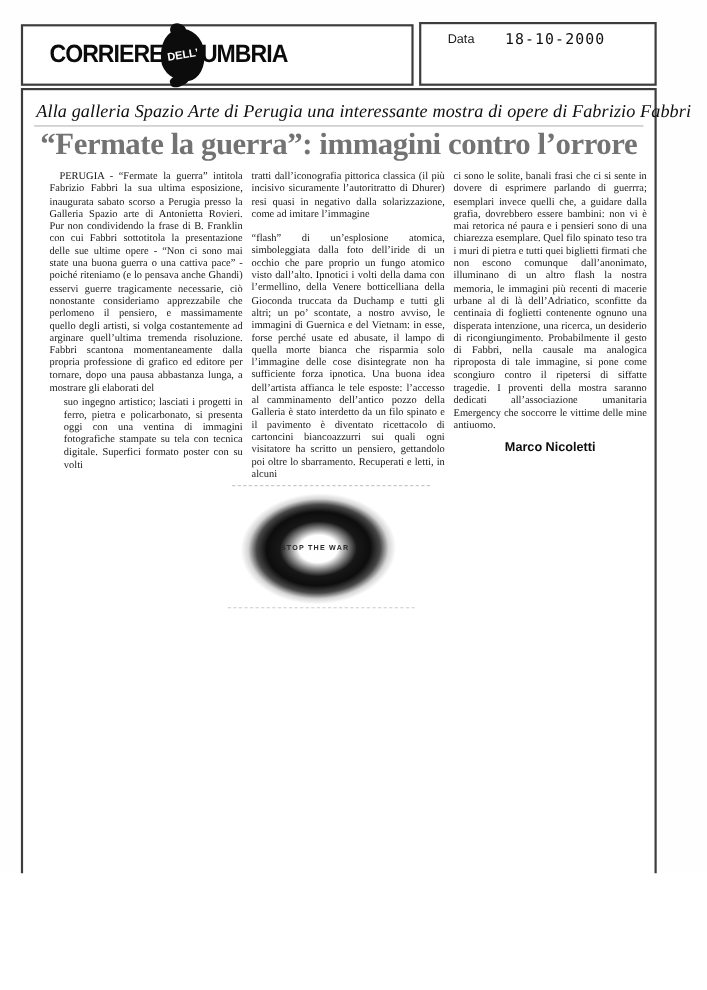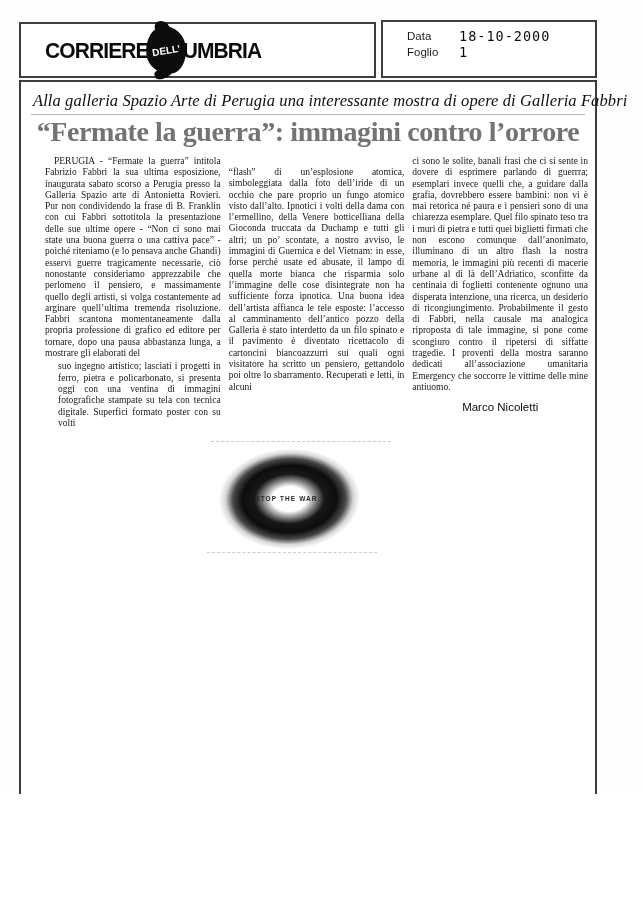--- a/index.html
+++ b/index.html
@@ -71,21 +71,21 @@
   .col {
     flex:1; font-size:9.5px; line-height:11.3px; text-align:justify;
     color:#161616; hyphens:auto;
   }
   .col p { margin:0; }
   .col p.indent { text-indent:9px;font-family:Liberation Serif, serif; }
   .col p.gap-sm { margin-top:2px;margin-left:13px; }
   .col p.gap-lg { margin-top:11px; }
   .byline {
     margin-top:9px; text-align:center;
-    font-family:"Liberation Sans", sans-serif; font-weight:normal;
+    font-family:"Liberation Sans", sans-serif; font-weight:bold;
     font-size:11.5px; color:#0c0c0c;
   }
   
   .artwork { position:absolute; left:194px; top:361px; width:152px; height:114px; }
   .artwork::before {
     content:""; position:absolute; left:-4px; right:-24px; top:-2px;
     border-top:1px dashed #c9c9c9;
   }
   .artwork::after {
     content:""; position:absolute; left:-8px; right:-10px; bottom:4px;
@@ -133,37 +133,34 @@
       </span>
       <span class="logo-word">UMBRIA</span>
     </div>
   </div>
 
   <div class="meta-box">
     <div class="meta-row">
       <span class="meta-label">Data</span>
       <span class="meta-value">18-10-2000</span>
     </div>
-    <div class="meta-row">
-      <span class="meta-label">Foglio</span>
-      <span class="meta-value">1</span>
-    </div>
   </div>
 
   <div class="main-box">
-    <div class="kicker">Alla galleria Spazio Arte di Perugia una interessante mostra di opere di Galleria Fabbri</div>
+    <div class="kicker">Alla galleria Spazio Arte di Perugia una interessante mostra di opere di Fabrizio Fabbri</div>
     <div class="kicker-rule"></div>
     <h1 class="headline">“Fermate la guerra”: immagini contro l’orrore</h1>
 
     <div class="columns">
       <div class="col">
         <p class="indent">PERUGIA - “Fermate la guerra” intitola Fabrizio Fabbri la sua ultima esposizione, inaugurata sabato scorso a Perugia presso la Galleria Spazio arte di Antonietta Rovieri. Pur non condividendo la frase di B. Franklin con cui Fabbri sottotitola la presentazione delle sue ultime opere - “Non ci sono mai state una buona guerra o una cattiva pace” - poiché riteniamo (e lo pensava anche Ghandi) esservi guerre tragicamente necessarie, ciò nonostante consideriamo apprezzabile che perlomeno il pensiero, e massimamente quello degli artisti, si volga costantemente ad arginare quell’ultima tremenda risoluzione. Fabbri scantona momentaneamente dalla propria professione di grafico ed editore per tornare, dopo una pausa abbastanza lunga, a mostrare gli elaborati del</p>
         <p class="gap-sm">suo ingegno artistico; lasciati i progetti in ferro, pietra e policarbonato, si presenta oggi con una ventina di immagini fotografiche stampate su tela con tecnica digitale. Superfici formato poster con su volti</p>
       </div>
       <div class="col">
+        <p>tratti dall’iconografia pittorica classica (il più incisivo sicuramente l’autoritratto di Dhurer) resi quasi in negativo dalla solarizzazione, come ad imitare l’immagine</p>
         <p class="gap-lg">“flash” di un’esplosione atomica, simboleggiata dalla foto dell’iride di un occhio che pare proprio un fungo atomico visto dall’alto. Ipnotici i volti della dama con l’ermellino, della Venere botticelliana della Gioconda truccata da Duchamp e tutti gli altri; un po’ scontate, a nostro avviso, le immagini di Guernica e del Vietnam: in esse, forse perché usate ed abusate, il lampo di quella morte bianca che risparmia solo l’immagine delle cose disintegrate non ha sufficiente forza ipnotica. Una buona idea dell’artista affianca le tele esposte: l’accesso al camminamento dell’antico pozzo della Galleria è stato interdetto da un filo spinato e il pavimento è diventato ricettacolo di cartoncini biancoazzurri sui quali ogni visitatore ha scritto un pensiero, gettandolo poi oltre lo sbarramento. Recuperati e letti, in alcuni</p>
       </div>
       <div class="col">
         <p>ci sono le solite, banali frasi che ci si sente in dovere di esprimere parlando di guerrra; esemplari invece quelli che, a guidare dalla grafia, dovrebbero essere bambini: non vi è mai retorica né paura e i pensieri sono di una chiarezza esemplare. Quel filo spinato teso tra i muri di pietra e tutti quei biglietti firmati che non escono comunque dall’anonimato, illuminano di un altro flash la nostra memoria, le immagini più recenti di macerie urbane al di là dell’Adriatico, sconfitte da centinaia di foglietti contenente ognuno una disperata intenzione, una ricerca, un desiderio di ricongiungimento. Probabilmente il gesto di Fabbri, nella causale ma analogica riproposta di tale immagine, si pone come scongiuro contro il ripetersi di siffatte tragedie. I proventi della mostra saranno dedicati all’associazione umanitaria Emergency che soccorre le vittime delle mine antiuomo.</p>
         <div class="byline">Marco Nicoletti</div>
       </div>
     </div>
 
     <div class="artwork">
       <div class="iris"></div>

